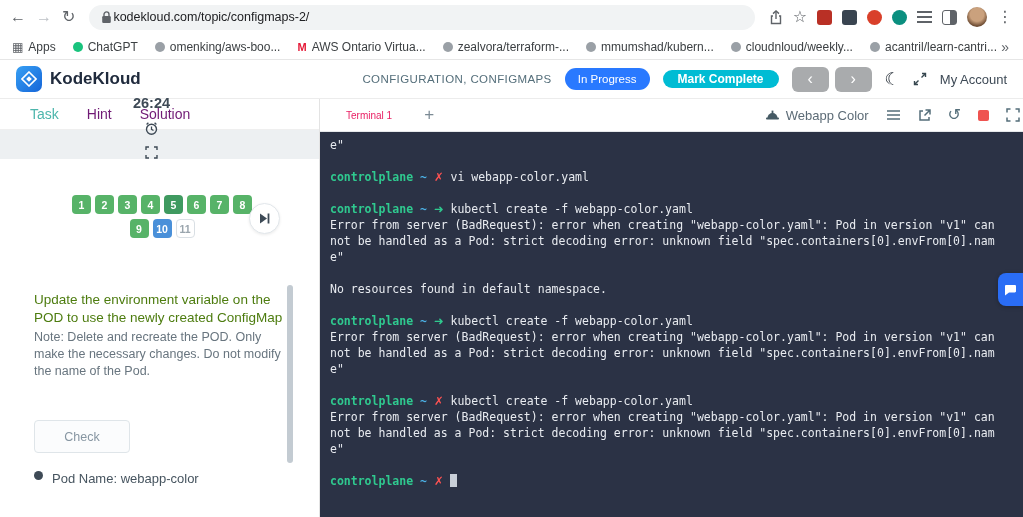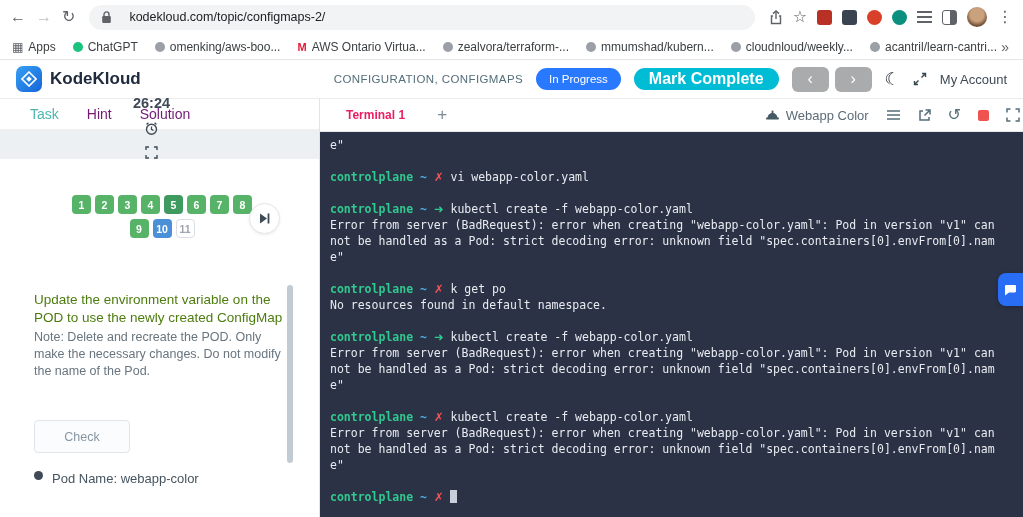--- a/index.html
+++ b/index.html
@@ -4,21 +4,21 @@
 <style>
   *{margin:0;padding:0;box-sizing:border-box;}
   html,body{width:1023px;height:517px;}
   body{font-family:"Liberation Sans","DejaVu Sans",sans-serif;background:#fff;}
   .screen{position:relative;width:1023px;height:517px;overflow:hidden;background:#fff;}
 
   
   .toolbar{height:34px;display:flex;align-items:center;padding:0 10px;gap:10px;background:#fff;}
   .tb-ic{font-size:16px;color:#5f6368;line-height:1;display:inline-flex;align-items:center;cursor:pointer;}
   .tb-ic.dim{color:#bdc1c6;}
-  .addressbar{flex:1;height:25px;border-radius:13px;background:#f1f3f4;display:flex;align-items:center;gap:17px;padding:0 12px;margin:0 4px;cursor:text;}
+  .addressbar{flex:1;height:25px;border-radius:13px;background:#f1f3f4;display:flex;align-items:center;gap:1px;padding:0 12px;margin:0 4px;cursor:text;}
   .url{font-size:12.5px;color:#202124;white-space:nowrap;}
   .ext{width:15px;height:15px;border-radius:3px;display:inline-block;cursor:pointer;flex:none;}
   .ext.e1{background:#b93025;}
   .ext.e2{background:#394450;}
   .ext.e3{background:#d9402a;border-radius:50%;}
   .ext.e4{background:#0b8f7f;border-radius:50%;}
   .ext.e5{background:repeating-linear-gradient(#5f6368 0 2px,transparent 2px 5px);height:12px;border-radius:0;}
   .ext.e6{border:1.5px solid #5f6368;background:linear-gradient(90deg,transparent 55%,#5f6368 55%);}
   .avatar{width:20px;height:20px;border-radius:50%;background:radial-gradient(circle at 50% 38%,#caa17d 0 42%,#6d4c33 72%);cursor:pointer;flex:none;}
 
@@ -31,21 +31,21 @@
   .bm-ic.grid{font-size:12px;color:#5f6368;}
   .bm-more{color:#5f6368;font-size:14px;cursor:pointer;padding:0 2px;}
 
   
   .appheader{height:38px;display:flex;align-items:center;padding:0 16px;background:#fff;gap:13px;}
   .brand{display:flex;align-items:center;gap:8px;cursor:pointer;}
   .logo{width:26px;height:26px;border-radius:7px;background:linear-gradient(135deg,#37a0f4,#1565d8);display:flex;align-items:center;justify-content:center;flex:none;}
   .brandname{font-size:17px;font-weight:700;color:#202b3d;}
   .coursetitle{margin-left:auto;font-size:11.5px;color:#546e7a;letter-spacing:.4px;white-space:nowrap;}
   .badge{background:var(--badge-blue,#2979ff);color:#fff;font-size:11.5px;padding:5px 13px;border-radius:15px;cursor:pointer;white-space:nowrap;}
-  .markbtn{background:var(--accent-cyan,#00bcd4);color:#fff;font-size:16px;border:none;padding:2px 15px;border-radius:15px;font-weight:600;font-family:inherit;cursor:pointer;white-space:nowrap;text-align:center;}
+  .markbtn{background:var(--accent-cyan,#00bcd4);color:#fff;font-size:12px;border:none;padding:2px 15px;border-radius:15px;font-weight:600;font-family:inherit;cursor:pointer;white-space:nowrap;text-align:center;}
   .navbtns{display:flex;gap:6px;}
   .navbtn{width:37px;height:25px;border:none;border-radius:6px;background:#a9abad;color:#fff;font-size:16px;line-height:1;cursor:pointer;font-family:inherit;}
   .moon{font-size:17px;color:#17202a;cursor:pointer;}
   .resize{display:inline-flex;cursor:pointer;}
   .account{font-size:13px;color:#3e4a56;cursor:pointer;white-space:nowrap;}
 
   
   .content{display:flex;height:419px;border-top:1px solid #ececec;}
   .sidebar{width:320px;position:relative;background:#fff;border-right:1px solid #e3e3e3;flex:none;}
   .side-tabs{height:31px;display:flex;align-items:center;gap:28px;padding-left:30px;border-bottom:1px solid #efefef;}
@@ -68,21 +68,21 @@
   .tasknote{font-size:12.5px;color:#68757f;line-height:17px;margin-top:2px;}
   .checkbtn{margin:40px 0 0 34px;width:96px;height:33px;background:#fbfcfd;border:1px solid #dfe5e9;border-radius:4px;color:#8796a2;font-size:12.5px;font-family:inherit;cursor:pointer;}
   .details{margin:18px 0 0 34px;display:flex;flex-direction:column;gap:5px;}
   .detail-row{display:flex;gap:9px;font-size:13px;color:#46545f;}
   .detail-dot{width:9px;height:9px;border-radius:50%;background:#3e4a56;flex:none;}
   .side-scrollbar{position:absolute;right:26px;top:186px;width:6px;height:178px;border-radius:3px;background:#c3cbd2;cursor:grab;}
 
   
   .termpane{flex:1;display:flex;flex-direction:column;min-width:0;}
   .termbar{height:33px;background:#fff;display:flex;align-items:center;border-bottom:1px solid #e5e8ea;}
-  .termtab{padding:0 26px;color:var(--tab-pink,#e91e63);font-size:12px;font-weight:700;height:100%;display:flex;align-items:center;cursor:pointer;}
+  .termtab{padding:0 26px;color:var(--tab-pink,#e91e63);font-size:10px;font-weight:400;height:100%;display:flex;align-items:center;cursor:pointer;}
   .addtab{color:#7b8a94;font-size:17px;cursor:pointer;padding:0 6px;}
   .termright{margin-left:auto;display:flex;align-items:center;gap:17px;padding-right:3px;}
   .helmet{display:inline-flex;}
   .session{font-size:13px;color:#5c6b76;margin-left:-11px;white-space:nowrap;}
   .tbic{display:inline-flex;align-items:center;color:#546e7a;cursor:pointer;}
   .tbic.hist{font-size:16px;font-family:"DejaVu Sans",sans-serif;line-height:1;}
   .recsq{width:11px;height:11px;border-radius:2px;background:#ef5350;cursor:pointer;flex:none;}
   .termbody{flex:1;background:var(--t-bg,#2b3245);padding:5px 10px;font-family:"DejaVu Sans Mono","Liberation Mono",monospace;font-size:11.5px;line-height:16px;color:var(--t-text,#e8ebf0);overflow:hidden;cursor:text;}
   .t-line{white-space:pre;}
   .t-host{color:var(--t-host,#2fc98f);font-weight:700;}
@@ -292,21 +292,20 @@
       <div class="termbody">
           <div class="t-line">e"</div>
           <div class="t-line">&nbsp;</div>
           <div class="t-line"><span class="t-host">controlplane</span> <span class="t-path">~</span> <span class="t-sym err">✗</span> <span class="t-cmd">vi webapp-color.yaml</span></div>
           <div class="t-line">&nbsp;</div>
           <div class="t-line"><span class="t-host">controlplane</span> <span class="t-path">~</span> <span class="t-sym ok">➜</span> <span class="t-cmd">kubectl create -f webapp-color.yaml</span></div>
           <div class="t-line">Error from server (BadRequest): error when creating "webapp-color.yaml": Pod in version "v1" can</div>
           <div class="t-line">not be handled as a Pod: strict decoding error: unknown field "spec.containers[0].envFrom[0].nam</div>
           <div class="t-line">e"</div>
           <div class="t-line">&nbsp;</div>
-          <div class="t-line"><span class="t-host">controlplane</span> <span class="t-path">~</span> <span class="t-sym err">✗</span> <span class="t-cmd">k get po</span></div>
           <div class="t-line">No resources found in default namespace.</div>
           <div class="t-line">&nbsp;</div>
           <div class="t-line"><span class="t-host">controlplane</span> <span class="t-path">~</span> <span class="t-sym ok">➜</span> <span class="t-cmd">kubectl create -f webapp-color.yaml</span></div>
           <div class="t-line">Error from server (BadRequest): error when creating "webapp-color.yaml": Pod in version "v1" can</div>
           <div class="t-line">not be handled as a Pod: strict decoding error: unknown field "spec.containers[0].envFrom[0].nam</div>
           <div class="t-line">e"</div>
           <div class="t-line">&nbsp;</div>
           <div class="t-line"><span class="t-host">controlplane</span> <span class="t-path">~</span> <span class="t-sym err">✗</span> <span class="t-cmd">kubectl create -f webapp-color.yaml</span></div>
           <div class="t-line">Error from server (BadRequest): error when creating "webapp-color.yaml": Pod in version "v1" can</div>
           <div class="t-line">not be handled as a Pod: strict decoding error: unknown field "spec.containers[0].envFrom[0].nam</div>

